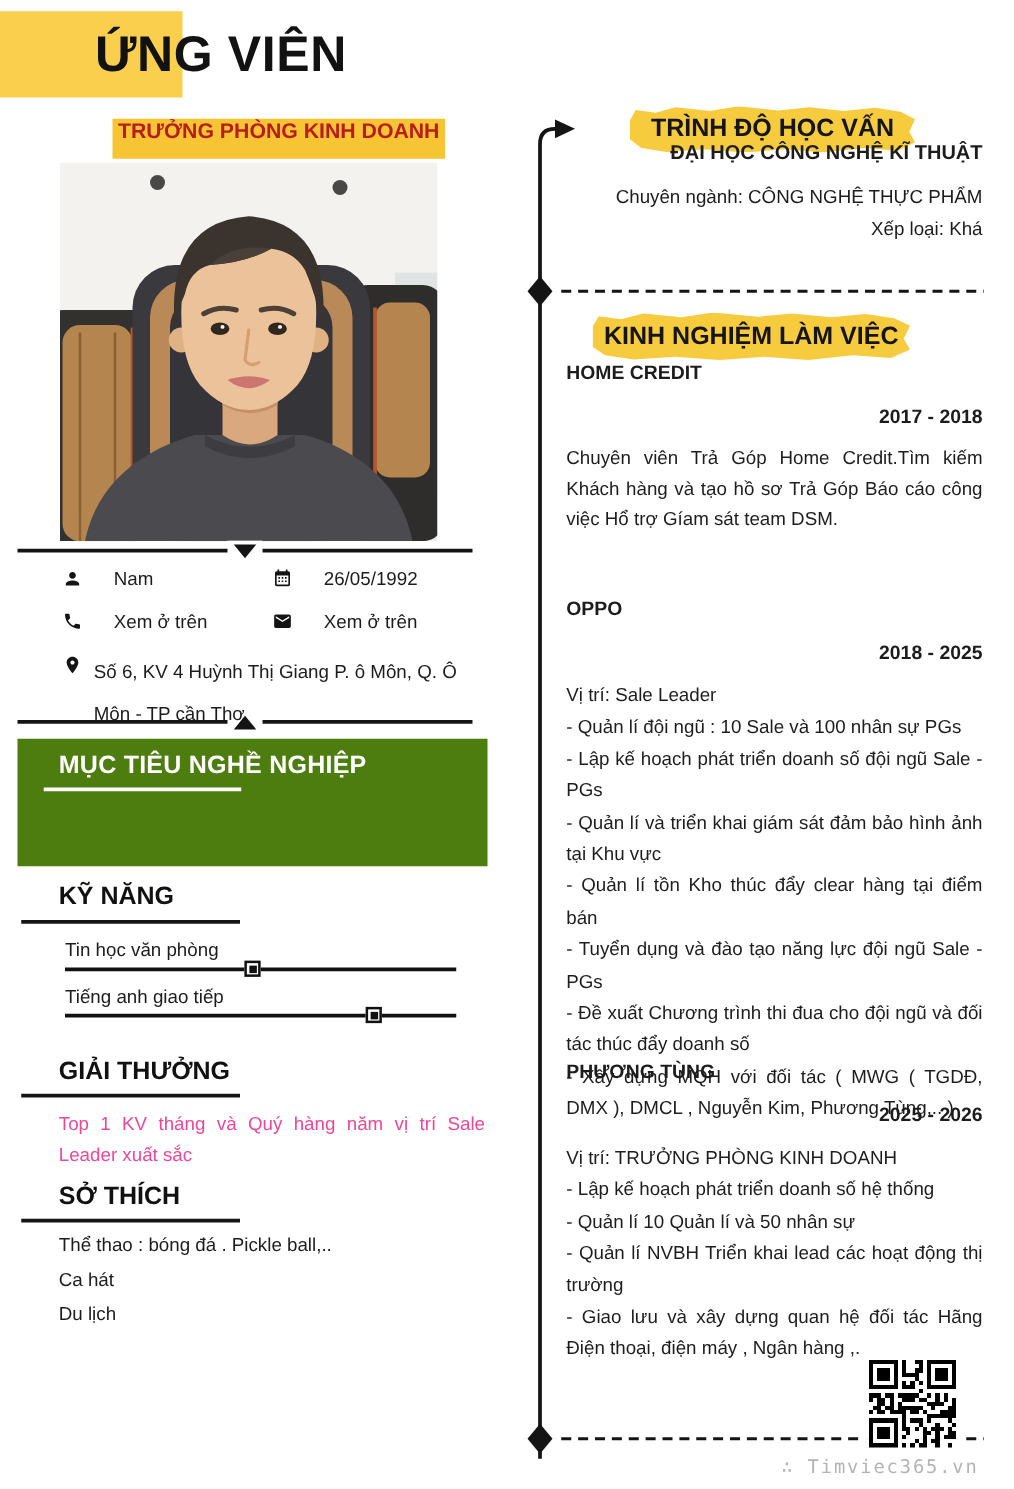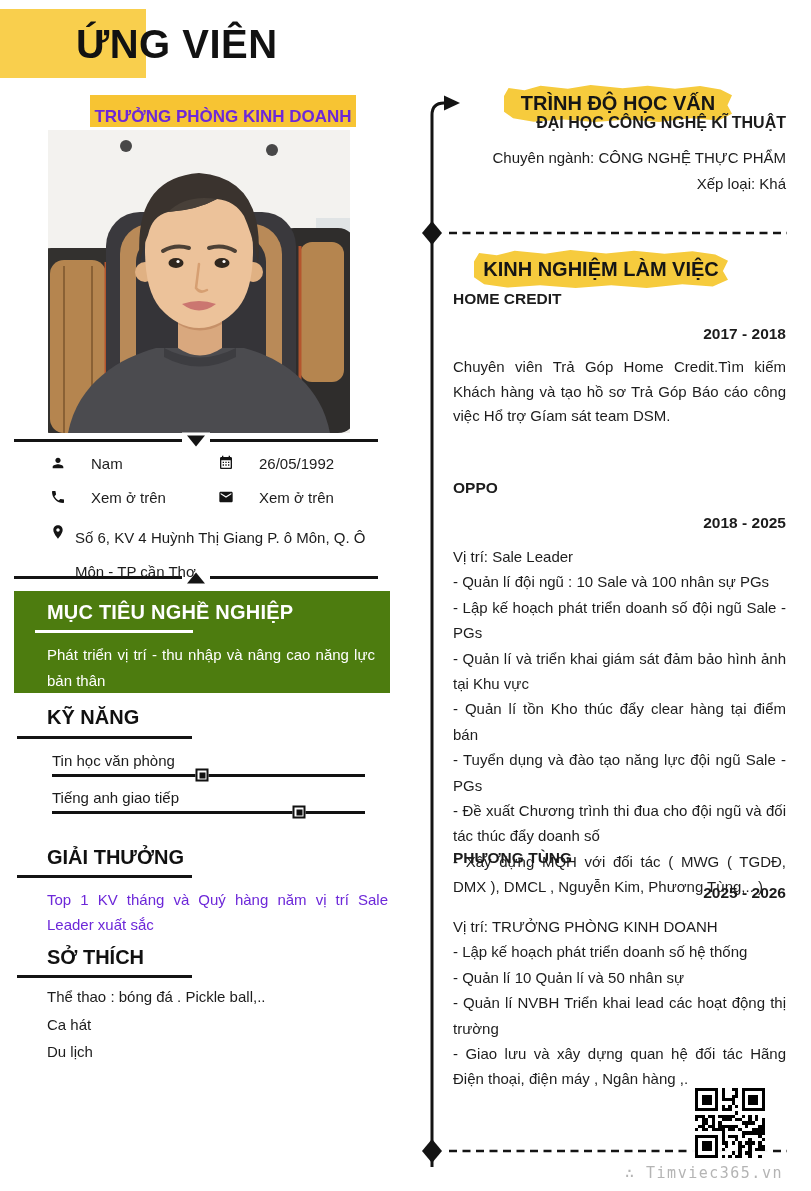--- a/index.html
+++ b/index.html
@@ -6,21 +6,21 @@
   #page{
     position:relative; width:811px; height:1191px; background:#ffffff; overflow:hidden;
     font-family:"Liberation Sans","DejaVu Sans",sans-serif; color:#1c1c1c;
   }
   .abs{position:absolute;}
 
   
   #title-yellow{left:0; top:9px; width:146px; height:69px; background:#F9CF4D;}
   #main-title{left:76px; top:22px; font-size:40px; font-weight:800; color:#121212; letter-spacing:.5px; white-space:nowrap;}
   #subtitle-bar{left:90px; top:95px; width:266px; height:32px; background:#F7C433;
-    display:flex; align-items:flex-end; justify-content:center; font-size:17px; font-weight:700; color:#6d28d9; white-space:nowrap;}
+    display:flex; align-items:flex-start; justify-content:center; font-size:17px; font-weight:700; color:#b91c1c; white-space:nowrap;}
 
   
   #photo{left:48px; top:130px; width:302px; height:303px; overflow:hidden;}
 
   
   .divider{left:14px; width:364px; height:3px; background:#141414;}
   .tri-wrap{position:absolute; left:50%; top:50%; transform:translate(-50%,-50%); width:28px; height:17px;
     background:#fff; display:flex; align-items:center; justify-content:center;}
   .tri-down{width:0;height:0;border-left:9px solid transparent;border-right:9px solid transparent;border-top:11px solid #141414;}
   .tri-up{width:0;height:0;border-left:9px solid transparent;border-right:9px solid transparent;border-bottom:11px solid #141414;}
@@ -37,21 +37,21 @@
 
   
   #objective-box{left:14px; top:591px; width:376px; height:102px; background:#4d7c0f; color:#fff; box-sizing:border-box; padding:10px 15px 0 33px;}
   #objective-heading{font-size:20px; font-weight:700; letter-spacing:.2px;}
   #objective-underline{width:158px; height:2.5px; background:#fff; margin:6px 0 9px -12px;}
   #objective-text{font-size:15px; line-height:26px; text-align:justify;}
 
   
   .l-heading{font-size:20px; font-weight:700; color:#111; white-space:nowrap;}
   .l-underline{height:2.5px; background:#141414; width:175px; left:17px;}
-  .l-body{font-size:15px; line-height:25px; text-align:justify; color:#6d28d9;}
+  .l-body{font-size:15px; line-height:25px; text-align:justify; color:#ec4899;}
 
   .skill-label{font-size:15px; color:#1c1c1c; white-space:nowrap;}
   .skill-line{left:52px; width:313px; height:2.5px; background:#111;}
   .skill-marker{position:absolute; top:50%; transform:translate(-50%,-50%); width:9px; height:9px; background:#fff; border:2.5px solid #111;}
   .skill-marker::after{content:""; position:absolute; inset:1.5px; background:#111;}
 
   .hobby-item{font-size:15px; line-height:27.5px; white-space:nowrap;}
 
   
   #timeline-svg{left:0; top:0; pointer-events:none;}
@@ -182,21 +182,20 @@
             </svg>
         </span>
       </div>
       <div id="address-text">Số 6, KV 4 Huỳnh Thị Giang P. ô Môn, Q. Ô Môn - TP cần Thơ</div>
     </div>
   </div>
 
   <div class="abs" id="objective-box">
     <div id="objective-heading">MỤC TIÊU NGHỀ NGHIỆP</div>
     <div id="objective-underline"></div>
-    <div id="objective-text">Phát triển vị trí - thu nhập và nâng cao năng lực bản thân</div>
   </div>
 
   <div class="abs l-heading" style="left:47px; top:706px;">KỸ NĂNG</div>
   <div class="abs l-underline" style="top:736px;"></div>
   <div class="abs skill-label" style="left:52px; top:752px;">Tin học văn phòng</div>
   <div class="abs skill-line" style="top:774px;">
     <span class="skill-marker" style="left: 48%;"></span>
   </div>
   <div class="abs skill-label" style="left:52px; top:789px;">Tiếng anh giao tiếp</div>
   <div class="abs skill-line" style="top:811px;">

